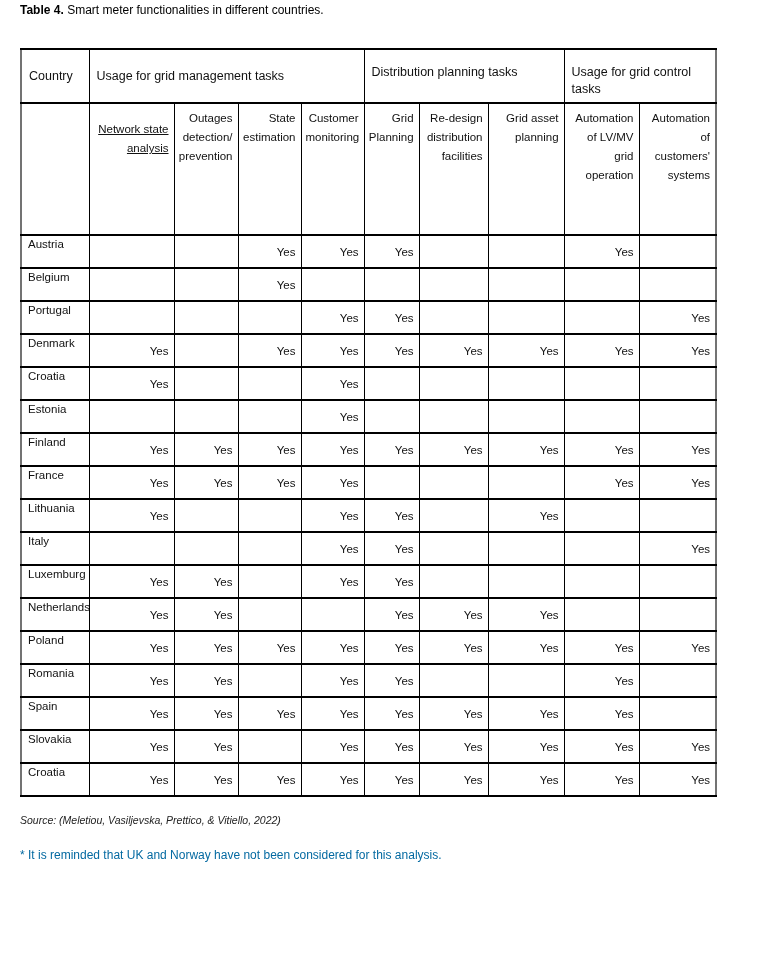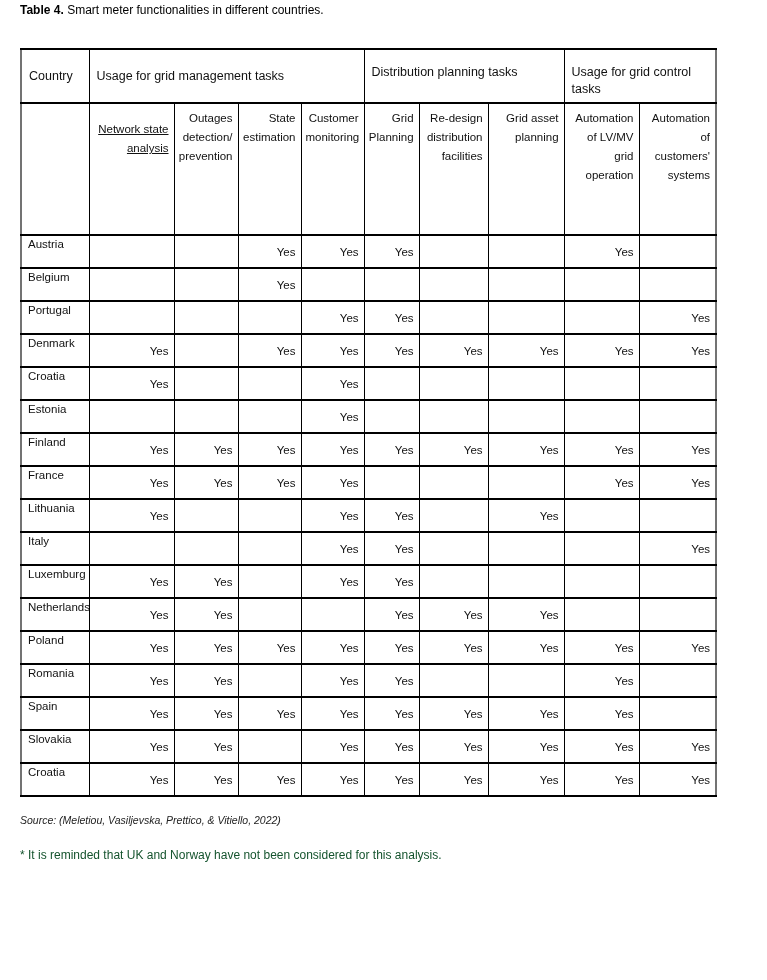--- a/index.html
+++ b/index.html
@@ -76,21 +76,21 @@
     margin: 0;
     padding: 17px 0 0 20px;
     font-size: 10.5px;
     font-style: italic;
     color: #222;
   }
   .footnote {
     margin: 0;
     padding: 22px 0 0 20px;
     font-size: 12px;
-    color: #14532d;
+    color: #0369a1;
   }
 </style>
 </head>
 <body>
 
 <div class="page">
 
   <p class="caption"><span class="cap-label">Table 4.</span><span> Smart meter functionalities in different countries.</span></p>
 
   <table class="smart-table">

